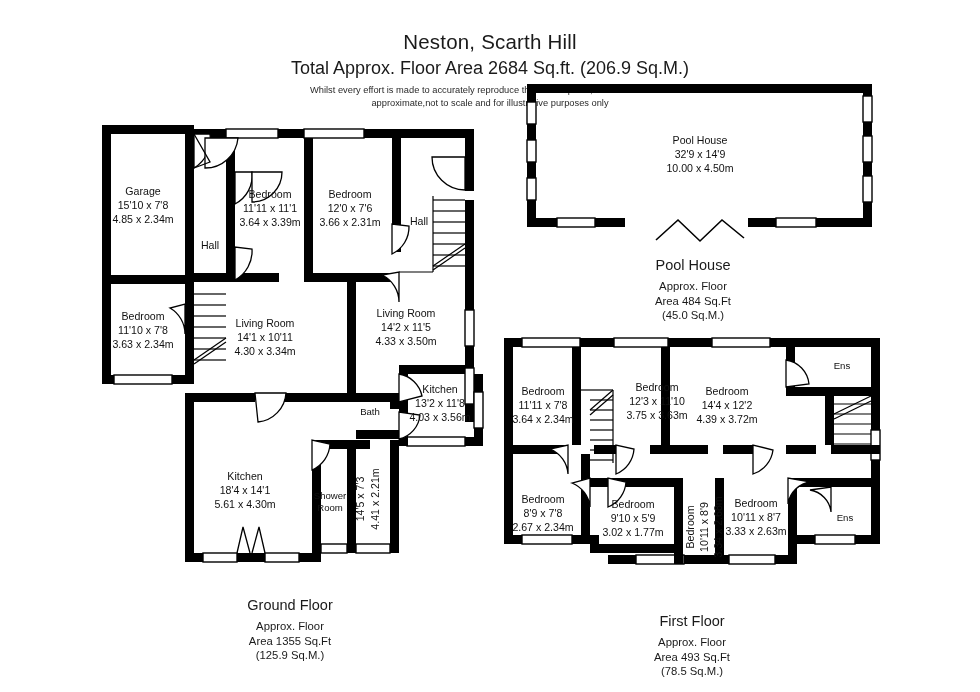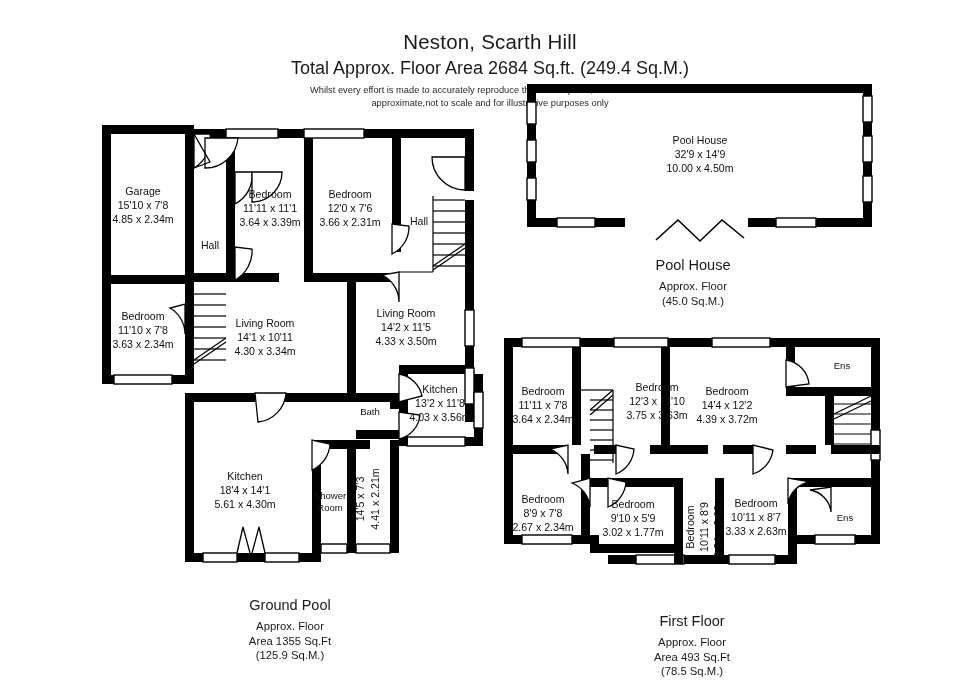--- a/index.html
+++ b/index.html
@@ -72,21 +72,21 @@
   }
   .rm { font-size: 10.6px; }
   .rm-sm { font-size: 9.6px; }
 </style>
 </head>
 <body>
 
 <div id="stage">
 
   <div class="hdr" id="title">Neston, Scarth Hill</div>
-  <div class="hdr" id="subtitle">Total Approx. Floor Area 2684 Sq.ft. (249.4 Sq.M.)</div>
+  <div class="hdr" id="subtitle">Total Approx. Floor Area 2684 Sq.ft. (206.9 Sq.M.)</div>
   <div class="hdr" id="disclaimer">
     <div>Whilst every effort is made to accurately reproduce these floor plans,measurements are</div>
     <div>approximate,not to scale and for illustrative purposes only</div>
   </div>
 
   <div class="plan" id="ground-plan" style="left:92px; top:112px;">
     <svg width="400" height="480" viewBox="0 0 400 480">
       <g>
 
         <rect x="10" y="13" width="9" height="259"></rect>
@@ -514,25 +514,26 @@
         <text class="rm" x="258" y="189" text-anchor="middle">10'11 x 8'7</text>
         <text class="rm" x="258" y="203" text-anchor="middle">3.33 x 2.63m</text>
       </g>
       <text class="rm-sm" x="347" y="189" text-anchor="middle">Ens</text>
     </svg>
   </div>
 
   <div class="caption pool-caption" style="left:593px; top:257px; width:200px;">
     <div class="cap-title">Pool House</div>
     <div class="cap-line">Approx. Floor</div>
+    <div class="cap-line">Area 484 Sq.Ft</div>
     <div class="cap-line">(45.0 Sq.M.)</div>
   </div>
 
   <div class="caption" style="left:190px; top:597px; width:200px;">
-    <div class="cap-title">Ground Pool</div>
+    <div class="cap-title">Ground Floor</div>
     <div class="cap-line">Approx. Floor</div>
     <div class="cap-line">Area 1355 Sq.Ft</div>
     <div class="cap-line">(125.9 Sq.M.)</div>
   </div>
 
   <div class="caption" style="left:592px; top:597px; width:200px;margin-top:16px;">
     <div class="cap-title">First Floor</div>
     <div class="cap-line">Approx. Floor</div>
     <div class="cap-line">Area 493 Sq.Ft</div>
     <div class="cap-line">(78.5 Sq.M.)</div>

